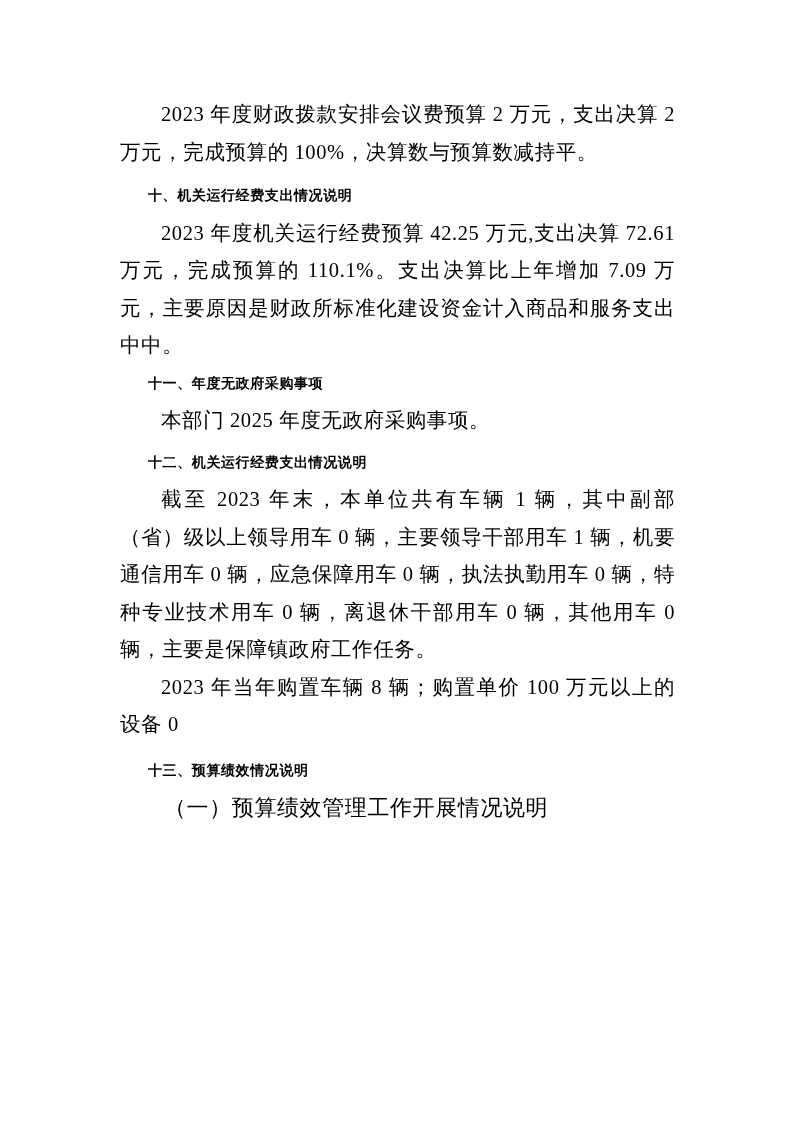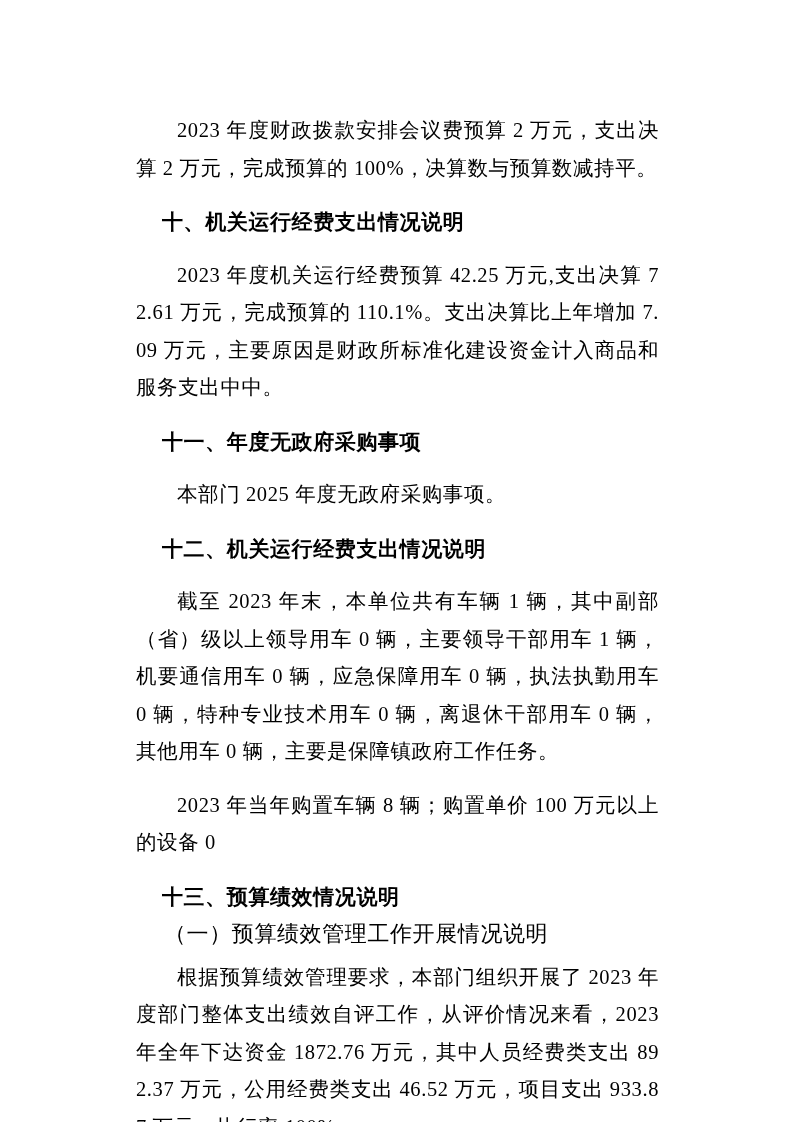--- a/index.html
+++ b/index.html
@@ -13,34 +13,34 @@
     height: 1122px;
     margin: 0 auto;
     background: #ffffff;
     color: #000000;
     box-sizing: border-box;
     padding: 96px 118px 0 120px;
     overflow: hidden;
     font-family: "Liberation Serif", "DejaVu Serif", serif;
   }
   .para {
-    margin: 16px;
+    margin: 0;
     font-size: 20.5px;
     line-height: 37.5px;
     text-align: justify;
     text-justify: inter-ideograph;
     text-indent: 2em;
     letter-spacing: 0.6px;
     word-break: break-all;
   }
   .heading {
     margin: 0;
     font-family: "Liberation Sans", "DejaVu Sans", sans-serif;
     font-weight: bold;
-    font-size: 21px;
+    font-size: 14px;
     line-height: 37.5px;
     text-indent: 2em;
     letter-spacing: 0.6px;
   }
   .heading.h10 { margin-top: 6px; }
   .heading.h12 { margin-top: 4px; }
   .heading.h13 { margin-top: 8px; }
   .subheading {
     margin: 0;
     font-family: "Liberation Serif", "DejaVu Serif", serif;
@@ -70,15 +70,14 @@
   <h2 class="heading h12">十二、机关运行经费支出情况说明</h2>
 
   <p class="para">截至 2023 年末，本单位共有车辆 1 辆，其中副部（省）级以上领导用车 0 辆，主要领导干部用车 1 辆，机要通信用车 0 辆，应急保障用车 0 辆，执法执勤用车 0 辆，特种专业技术用车 0 辆，离退休干部用车 0 辆，其他用车 0 辆，主要是保障镇政府工作任务。</p>
 
   <p class="para">2023 年当年购置车辆 8 辆；购置单价 100 万元以上的设备 0</p>
 
   <h2 class="heading h13">十三、预算绩效情况说明</h2>
 
   <h3 class="subheading">（一）预算绩效管理工作开展情况说明</h3>
 
-  <p class="para last">根据预算绩效管理要求，本部门组织开展了 2023 年度部门整体支出绩效自评工作，从评价情况来看，2023 年全年下达资金 1872.76 万元，其中人员经费类支出 892.37 万元，公用经费类支出 46.52 万元，项目支出 933.87 万元，执行率 100%。</p>
 
 </div>
 
 </body></html>

